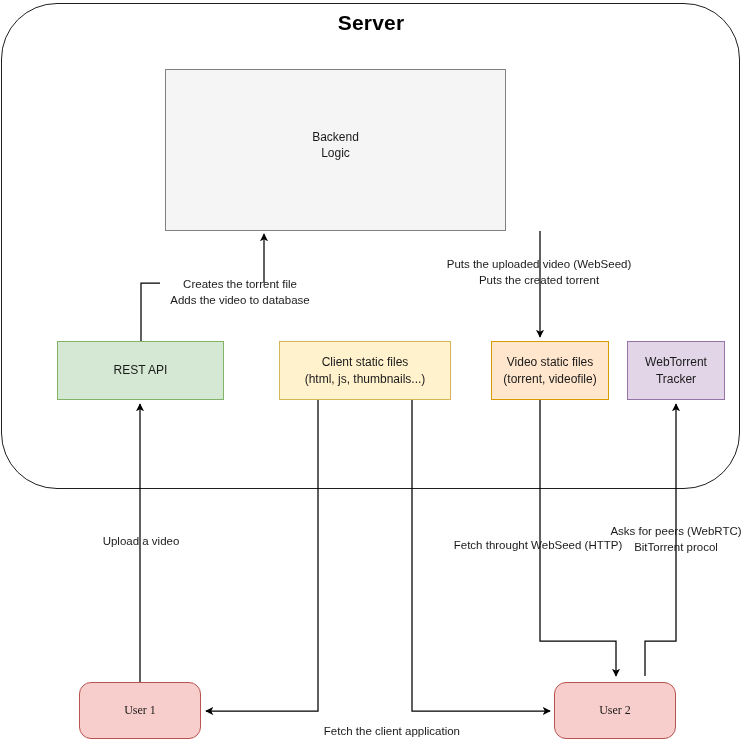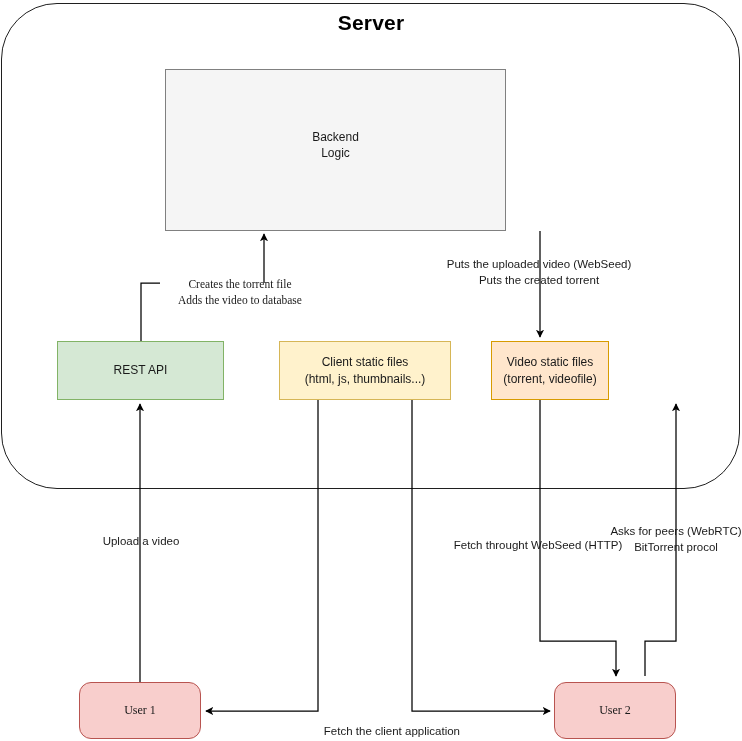--- a/index.html
+++ b/index.html
@@ -114,21 +114,21 @@
 
   .edge-label {
     position: absolute;
     font-size: 11.5px;
     color: #1a1a1a;
     line-height: 1.35;
     white-space: pre-line;
     text-align: center;
     background: transparent;
   }
-  .lbl-torrent { left: 150px; top: 277px; width: 180px; text-align: center; font-family: Liberation Serif, serif; }
+  .lbl-torrent { left: 150px; top: 277px; width: 180px; text-align: center; }
   .lbl-puts    { left: 439px; top: 257px; width: 200px; text-align: center; }
   .lbl-upload  { left: 80px;  top: 534px; width: 122px; text-align: center; }
   .lbl-webseed { left: 440px; top: 538px; width: 196px; text-align: center; }
   .lbl-peers   { left: 610px; top: 524px; width: 132px; text-align: center; }
   .lbl-fetch   { left: 272px; top: 724px; width: 188px; text-align: right; }
 </style>
 </head>
 <body>
 
 <div id="canvas">
@@ -175,20 +175,24 @@
   <div class="node client-static">
     <span>Client static files
 (html, js, thumbnails...)</span>
   </div>
 
   <div class="node video-static">
     <span>Video static files
 (torrent, videofile)</span>
   </div>
 
+  <div class="node tracker">
+    <span>WebTorrent
+Tracker</span>
+  </div>
 
   <div class="node user-box user1">
     <span>User 1</span>
   </div>
 
   <div class="node user-box user2">
     <span>User 2</span>
   </div>
 
   <div class="edge-label lbl-torrent">Creates the torrent file

